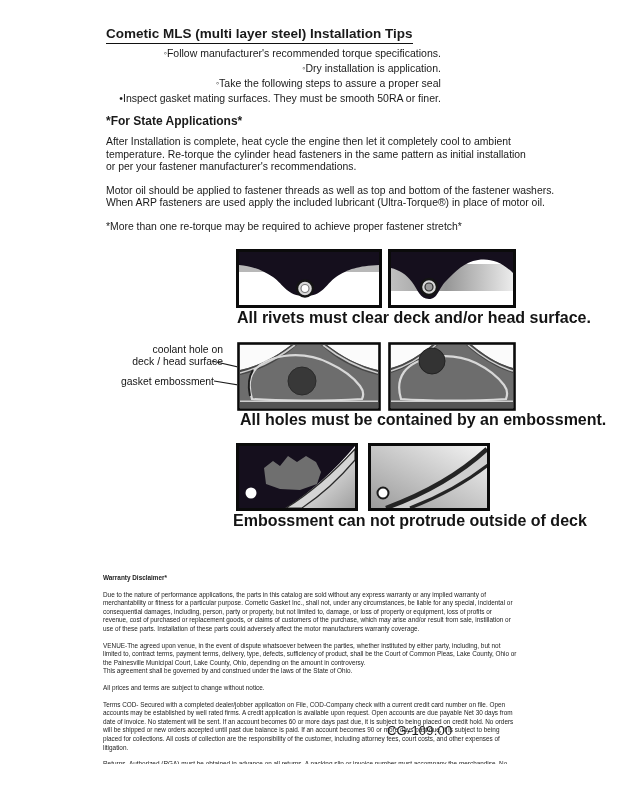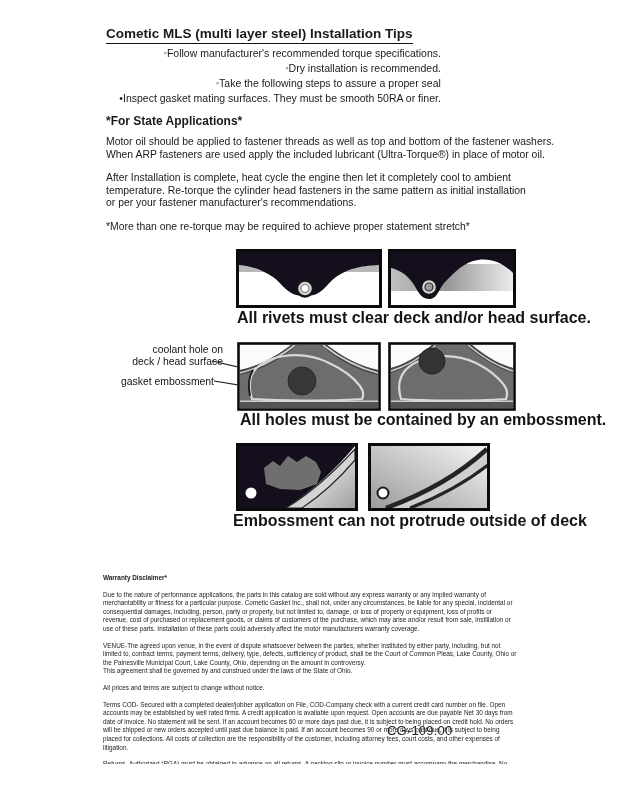--- a/index.html
+++ b/index.html
@@ -36,38 +36,38 @@
 <body>
 
 <div class="page">
 
   <div class="abs" style="left:106px;top:24px;">
     <span class="title">Cometic MLS (multi layer steel) Installation Tips</span>
   </div>
 
   <div class="abs bullets" style="left:96px;top:46px;text-align:right;">
     <div class="bullet-row"><span class="marker">◦</span><span>Follow manufacturer's recommended torque specifications.</span></div>
-    <div class="bullet-row"><span class="marker">◦</span><span>Dry installation is recommended.</span></div>
+    <div class="bullet-row"><span class="marker">◦</span><span>Dry installation is application.</span></div>
     <div class="bullet-row"><span class="marker">◦</span><span>Take the following steps to assure a proper seal</span></div>
     <div class="bullet-row sub"><span class="marker">•</span><span>Inspect gasket mating surfaces.  They must be smooth 50RA or finer.</span></div>
   </div>
 
   <div class="abs" style="left:106px;top:114px;">
     <div class="diesel-heading">*For State Applications*</div>
-    <div class="dpara">
-      <div class="dline">Motor oil should be applied to fastener threads as well as top and bottom of the fastener washers.</div>
-      <div class="dline">When ARP fasteners are used apply the included lubricant (Ultra-Torque®) in place of motor oil.</div>
-    </div>
     <div class="dpara">
       <div class="dline">After Installation is complete, heat cycle the engine then let it completely cool to ambient</div>
       <div class="dline">temperature. Re-torque the cylinder head fasteners in the same pattern as initial installation</div>
       <div class="dline">or per your fastener manufacturer's recommendations.</div>
     </div>
     <div class="dpara">
-      <div class="dline">*More than one re-torque may be required to achieve proper statement stretch*</div>
+      <div class="dline">Motor oil should be applied to fastener threads as well as top and bottom of the fastener washers.</div>
+      <div class="dline">When ARP fasteners are used apply the included lubricant (Ultra-Torque®) in place of motor oil.</div>
+    </div>
+    <div class="dpara">
+      <div class="dline">*More than one re-torque may be required to achieve proper fastener stretch*</div>
     </div>
   </div>
 
   <div class="abs rw-label" style="left:236px;top:231px;width:146px;">RIGHT</div>
   <div class="abs rw-label" style="left:388px;top:231px;width:128px;">WRONG</div>
 
   <svg class="abs" style="left:236px;top:249px;" width="146" height="59" viewBox="0 0 146 59">
     <rect x="0" y="0" width="146" height="59" fill="#ffffff"></rect>
     <rect x="3" y="16" width="140" height="7" fill="#b8b8b8"></rect>
     <path d="M3,3 H143 V16 C122,17 112,20 100,28 C89,36 87,47 69,47 C51,47 48,36 37,28 C25,20 15,17 3,16 Z" fill="#150f1d"></path>

